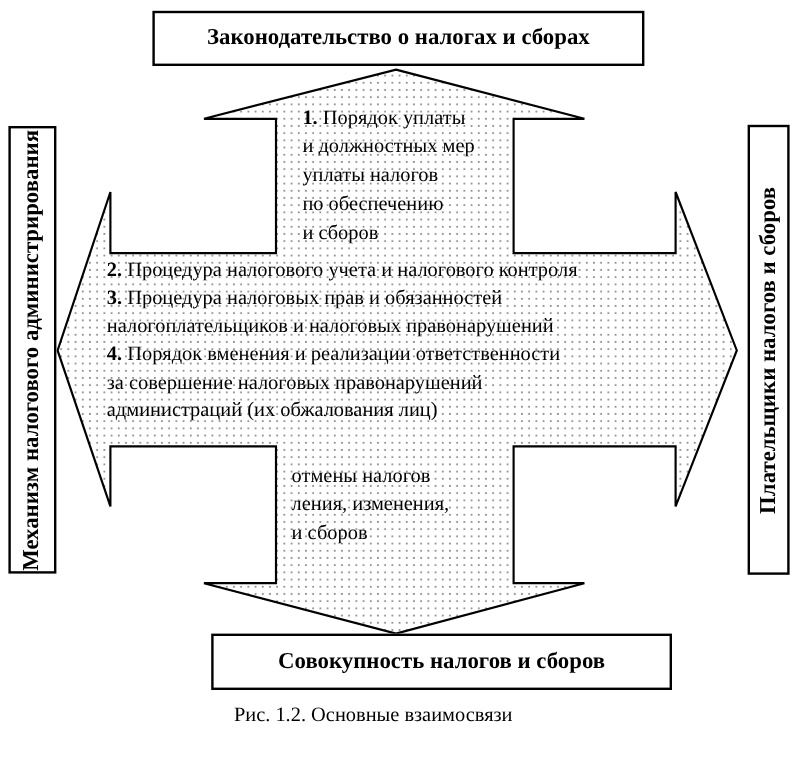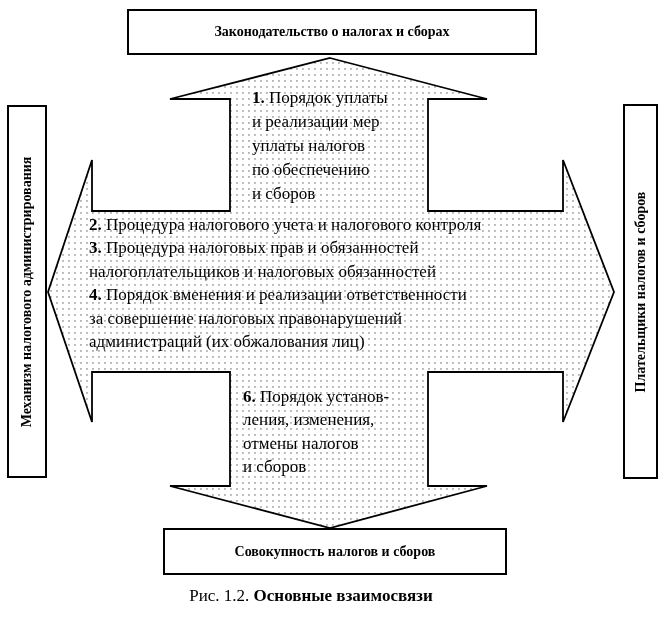--- a/index.html
+++ b/index.html
@@ -5,42 +5,42 @@
   html,body { margin:0; padding:0; background:#ffffff; }
   .fig {
     position:relative; width:661px; height:640px; background:#ffffff;
     font-family:"Liberation Serif", serif; color:#000;
     overflow:hidden;
   }
   .arrow-svg { position:absolute; left:0; top:0; }
   .box {
     position:absolute; border:2px solid #000; box-sizing:border-box;
     display:flex; align-items:center; justify-content:center;
-    font-weight:bold; font-size:14px; text-align:center; background:#fff;
+    font-weight:bold; font-size:19px; text-align:center; background:#fff;
   }
   .box.top    { left:127px; top:9px;   width:410px; height:46px; }
-  .box.bottom { left:163px; top:528px; width:344px; height:47px; }
+  .box.bottom { left:176px; top:528px; width:384px; height:47px; }
   .box.left   { left:7px;   top:105px; width:40px;  height:373px; }
   .box.right  { left:623px; top:104px; width:35px;  height:375px; }
   .box .rot {
     position:absolute; top:50%; left:50%;
     transform:translate(-50%,-50%) rotate(-90deg);
     white-space:nowrap;
   }
   .txt { position:absolute; font-size:17px; }
   .txt .ln { white-space:nowrap; }
   .item1 { left:252px; top:86px;  line-height:24px; }
   .mid   { left:89px;  top:213px; line-height:23.4px; }
   .item6 { left:243px; top:385px; line-height:23.4px; }
   .num { font-weight:bold; }
   .caption {
     position:absolute; left:0px; top:584px; width:622px;
     text-align:center; font-size:17px; line-height:23px;
   }
-  .caption b { font-weight:bold;margin-top:20px; }
+  .caption b { font-weight:normal;margin-top:20px; }
 </style>
 </head>
 <body>
 
 <div class="fig">
 
   <svg class="arrow-svg" width="661" height="640" viewBox="0 0 661 640">
     <defs>
       <pattern id="dots" width="6" height="6" patternUnits="userSpaceOnUse">
         <rect width="6" height="6" fill="#ffffff"></rect>
@@ -64,39 +64,38 @@
   <div class="box right">
     <span class="rot">Плательщики налогов и сборов</span>
   </div>
 
   <div class="box bottom">
     <span>Совокупность налогов и сборов</span>
   </div>
 
   <div class="txt item1">
     <div class="ln"><span class="num">1.</span> <span>Порядок уплаты</span></div>
-    <div class="ln">и реализации мер</div>
+    <div class="ln">и должностных мер</div>
     <div class="ln">уплаты налогов</div>
     <div class="ln">по обеспечению</div>
     <div class="ln">и сборов</div>
   </div>
 
   <div class="txt mid">
     <div class="ln"><span class="num">2.</span> <span>Процедура налогового учета и налогового контроля</span></div>
     <div class="ln"><span class="num">3.</span> <span>Процедура налоговых прав и обязанностей</span></div>
-    <div class="ln">налогоплательщиков и налоговых обязанностей</div>
+    <div class="ln">налогоплательщиков и налоговых правонарушений</div>
     <div class="ln"><span class="num">4.</span> <span>Порядок вменения и реализации ответственности</span></div>
     <div class="ln">за совершение налоговых правонарушений</div>
     <div class="ln">администраций (их обжалования лиц)</div>
   </div>
 
   <div class="txt item6">
-    <div class="ln"><span class="num">6.</span> <span>Порядок установ-</span></div>
+    <div class="ln">отмены налогов</div>
     <div class="ln">ления, изменения,</div>
-    <div class="ln">отмены налогов</div>
     <div class="ln">и сборов</div>
   </div>
 
   <div class="caption">
     <div><span>Рис. 1.2.</span> <b>Основные взаимосвязи</b></div>
   </div>
 
 </div>
 
 </body></html>

